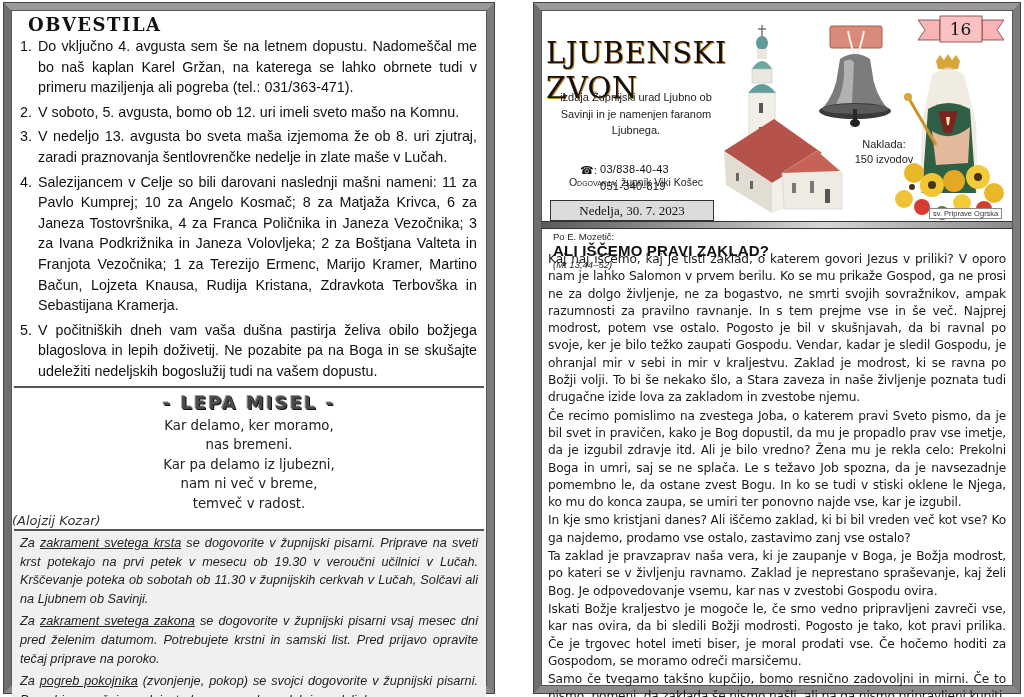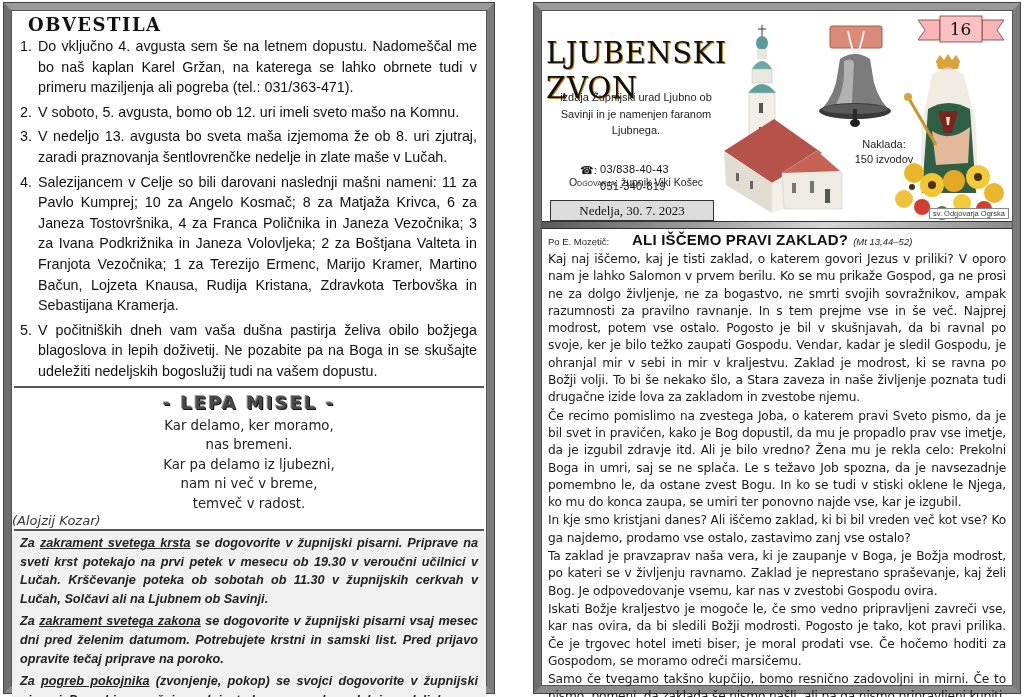--- a/index.html
+++ b/index.html
@@ -33,21 +33,21 @@
   .misel { text-align: center; padding-top: 4px; }
   .misel-title {
     font-family: "DejaVu Sans", sans-serif; font-weight: bold; font-size: 18px;
     letter-spacing: 2px; color: #4a4a4a;
     text-shadow: 1px 1px 0 #111, -1px -1px 0 #999; height: 24px;
   }
   .misel-line { font-family: "DejaVu Sans", sans-serif; font-size: 13.3px; line-height: 19.5px; color: #222; }
   .misel-author { font-family: "DejaVu Sans", sans-serif; font-style: italic; font-size: 13px; text-align: left; padding-right: 120px; height: 16px; color: #333; }
 
   .info-box { background: #f0f0f0; padding: 3px 8px 6px 8px; height: 170px; }
-  .info-p { font-style: italic; font-size: 12.7px; line-height: 18.6px; text-align: justify; margin-bottom: 4px; color: #222; font-weight: bold; }
+  .info-p { font-style: italic; font-size: 12.7px; line-height: 18.6px; text-align: justify; margin-bottom: 4px; color: #222; }
   .info-p .u { text-decoration: underline; }
 
   
   .header { position: relative; height: 207px; }
   .mast-title {
     position: absolute; left: 4px; top: 2px; width: 180px; text-align: left;
     font-family: "DejaVu Serif", serif; font-size: 29px; line-height: 35px; letter-spacing: 0.5px;
     color: #111; text-shadow: 1px 1px 0 #c98a2a; margin-top: 23px;
   }
   .mast-sub { position: absolute; left: 4px; top: 78px; width: 180px; text-align: center; font-size: 11px; line-height: 16.5px; color: #222; }
@@ -71,21 +71,21 @@
   }
   .ribbon { position: absolute; left: 376px; top: 3px; width: 86px; height: 30px; }
   .issue-num {
     position: absolute; left: 400px; top: 7px; width: 37px; height: 22px; text-align: center;
     font-family: "DejaVu Serif", serif; font-size: 17px; line-height: 22px; color: #111;
   }
 
   .gradient-bar { height: 8px; margin: 3px 0 0 0; background: linear-gradient(to right, #5a5a5a, #d6d6d6 60%, #8a8a8a); border-top: 1px solid #333; border-bottom: 1px solid #333; }
 
   .article { padding: 2px 6px 0 6px; }
-  .art-head { display: flex; align-items: baseline; height: 20px; }
+  .art-head { display: flex; align-items: baseline; height: 20px; flex-direction: column; }
   .art-byline { font-size: 9.5px; width: 84px; color: #222; }
   .art-title { font-weight: bold; font-size: 15px; letter-spacing: 0.2px; }
   .art-ref { font-style: italic; font-size: 9.5px; margin-left: 5px; color: #222; }
   .art-p { font-family: "DejaVu Sans", sans-serif; font-size: 12.2px; line-height: 17.3px; text-align: justify; color: #1a1a1a; letter-spacing: -0.15px; }
   .art-p + .art-p { margin-top: 1px; }
 </style>
 </head>
 <body>
 
 <div class="frame frame-left">
@@ -206,21 +206,21 @@
         <circle cx="102" cy="140" r="10" fill="#e9b82a"></circle>
         <circle cx="12" cy="146" r="9" fill="#f0c23a"></circle>
         <circle cx="30" cy="154" r="8" fill="#d63c2f"></circle>
         <circle cx="70" cy="150" r="9" fill="#f2cb3a"></circle>
         <circle cx="92" cy="156" r="8" fill="#d63c2f"></circle>
         <circle cx="50" cy="160" r="7" fill="#5b7a34"></circle>
         <circle cx="20" cy="134" r="3" fill="#4a3214"></circle>
         <circle cx="40" cy="132" r="4" fill="#4a3214"></circle>
         <circle cx="86" cy="124" r="4" fill="#4a3214"></circle>
       </svg>
-      <div class="saint-caption">sv. Odgovarja Ogrska</div>
+      <div class="saint-caption">sv. Priprave Ogrska</div>
 
       <svg class="ribbon" viewBox="0 0 86 30">
         <polygon points="0,6 22,6 22,26 0,26 7,16" fill="#f7b5b5" stroke="#7a3a3a" stroke-width="0.8"></polygon>
         <polygon points="86,6 64,6 64,26 86,26 79,16" fill="#f7b5b5" stroke="#7a3a3a" stroke-width="0.8"></polygon>
         <rect x="22" y="2" width="42" height="26" fill="#f9c1c1" stroke="#7a3a3a" stroke-width="0.8"></rect>
       </svg>
       <div class="issue-num">16</div>
     </div>
 
     <div class="gradient-bar"></div>

